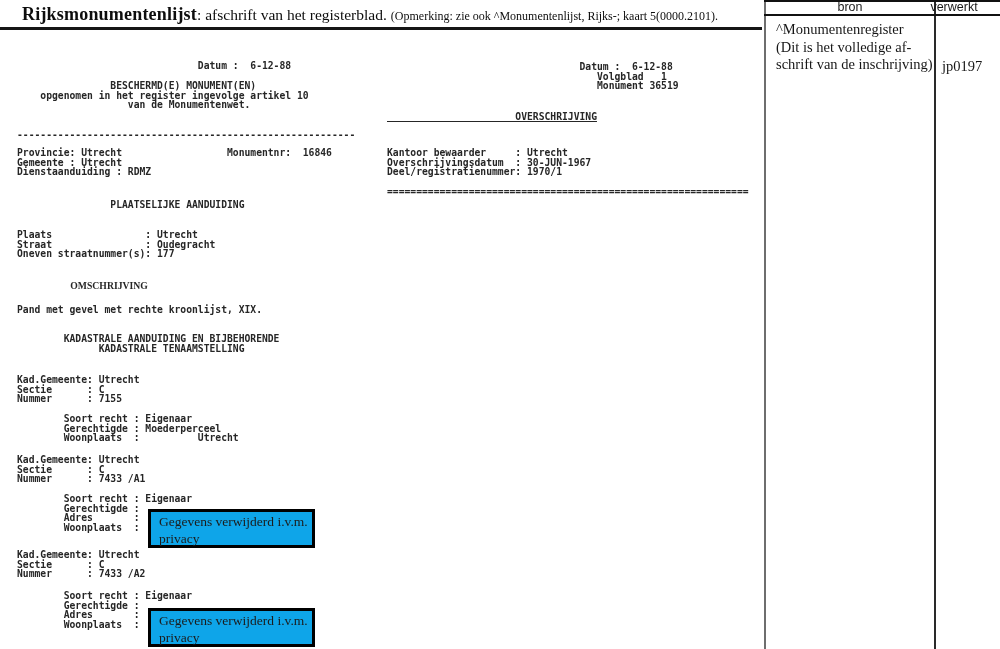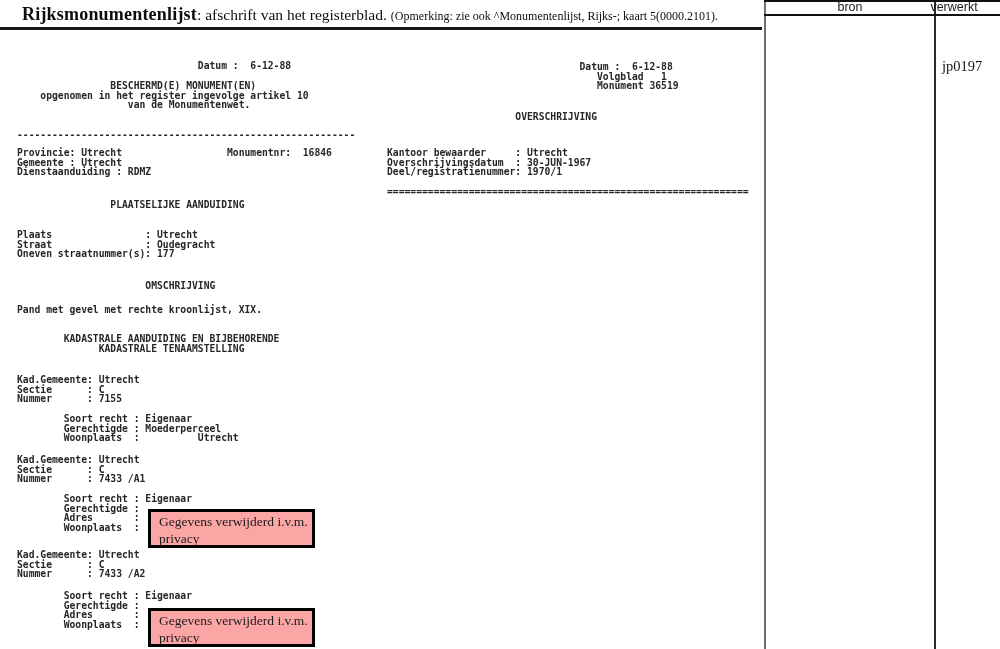--- a/index.html
+++ b/index.html
@@ -28,21 +28,21 @@
     font-family:"DejaVu Sans Mono", monospace;
     font-weight:bold;
     font-size:9.7px; line-height:9.7px;
     color:#262626;
     white-space:pre;
   }
   
   .privacy-box {
     position:absolute; width:161px; height:33px;
     border:3px solid #000;
-    background:#fca5a5;
+    background:#0ea5e9;
   }
   .privacy-text {
     margin:0; padding:1px 0 0 8px;
     font-family:"Liberation Serif", serif;
     font-size:13.5px; line-height:17px;
     color:#1c1c1c; white-space:pre;
   }
   
   .vline { position:absolute; top:0; height:649px; }
   .vline-left { left:764px; width:2px; background:#6e6e6e; }
@@ -83,21 +83,21 @@
     opgenomen in het register ingevolge artikel 10
                    van de Monumentenwet.</pre>
   <pre class="mono" style="left:17px; top:130px;">----------------------------------------------------------</pre>
   <pre class="mono" style="left:17px; top:148px;">Provincie: Utrecht                  Monumentnr:  16846
 Gemeente : Utrecht
 Dienstaanduiding : RDMZ</pre>
   <pre class="mono" style="left:17px; top:200px;">                PLAATSELIJKE AANDUIDING</pre>
   <pre class="mono" style="left:17px; top:230px;">Plaats                : Utrecht
 Straat                : Oudegracht
 Oneven straatnummer(s): 177</pre>
-  <pre class="mono" style="left:17px; top:281px;">                      OMSCHRIJVING</pre>
+  <pre class="mono" style="left:17px; top:281px;font-family:Liberation Serif, serif;">                      OMSCHRIJVING</pre>
   <pre class="mono" style="left:17px; top:305px;">Pand met gevel met rechte kroonlijst, XIX.</pre>
   <pre class="mono" style="left:17px; top:334px;">        KADASTRALE AANDUIDING EN BIJBEHORENDE
               KADASTRALE TENAAMSTELLING</pre>
   <pre class="mono" style="left:17px; top:375px;">Kad.Gemeente: Utrecht
 Sectie      : C
 Nummer      : 7155</pre>
   <pre class="mono" style="left:17px; top:414px;">        Soort recht : Eigenaar
         Gerechtigde : Moederperceel
         Woonplaats  :          Utrecht</pre>
   <pre class="mono" style="left:17px; top:455px;">Kad.Gemeente: Utrecht
@@ -120,27 +120,30 @@
 privacy</pre>
   </div>
   <div class="privacy-box" style="left:148px; top:608px;">
     <pre class="privacy-text">Gegevens verwijderd i.v.m.
 privacy</pre>
   </div>
 
   <pre class="mono" style="left:387px; top:62px;">                                 Datum :  6-12-88
                                     Volgblad   1
                                     Monument 36519</pre>
-  <pre class="mono" style="left:387px; top:112px;">                      OVERSCHRIJVING</pre>
+  <pre class="mono" style="left:387px; top:112px;text-decoration:underline;">                      OVERSCHRIJVING</pre>
   <pre class="mono" style="left:387px; top:148px;">Kantoor bewaarder     : Utrecht
 Overschrijvingsdatum  : 30-JUN-1967
 Deel/registratienummer: 1970/1</pre>
   <pre class="mono" style="left:387px; top:187px;">==============================================================</pre>
 
   <div class="vline vline-left"></div>
   <div class="vline vline-mid"></div>
   <div class="hline hline-top"></div>
   <div class="hline hline-header"></div>
   <div class="col-header col-header-bron">bron</div>
   <div class="col-header col-header-verwerkt">verwerkt</div>
+  <pre class="sidebar-note">^Monumentenregister
+(Dit is het volledige af-
+schrift van de inschrijving)</pre>
   <div class="verwerkt-value">jp0197</div>
 
 </div>
 
 </body></html>

